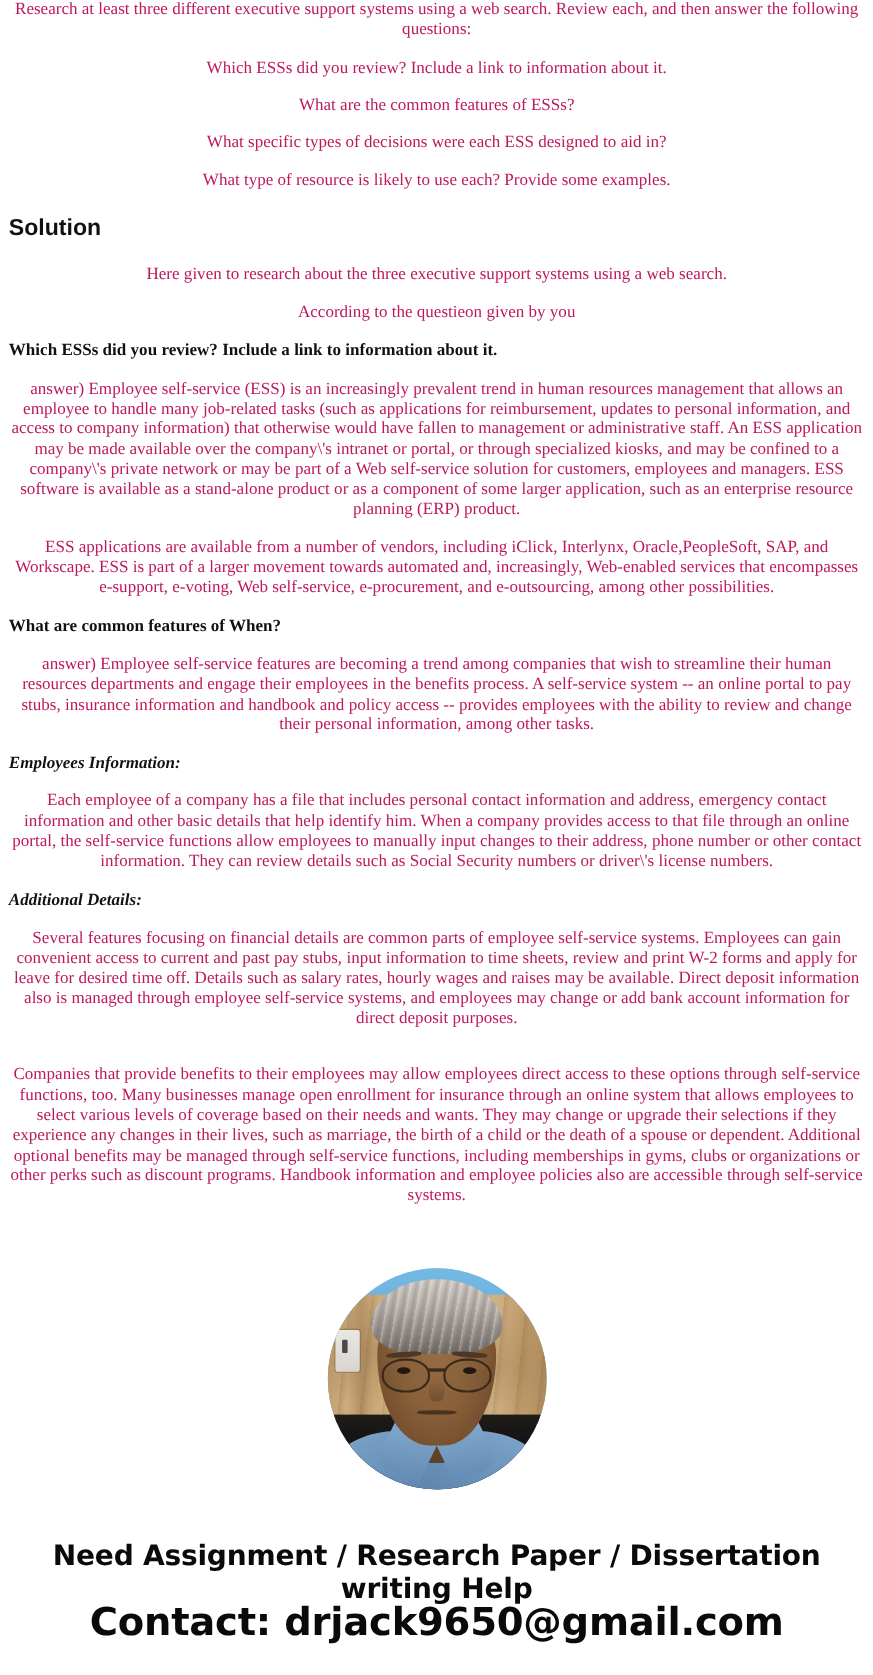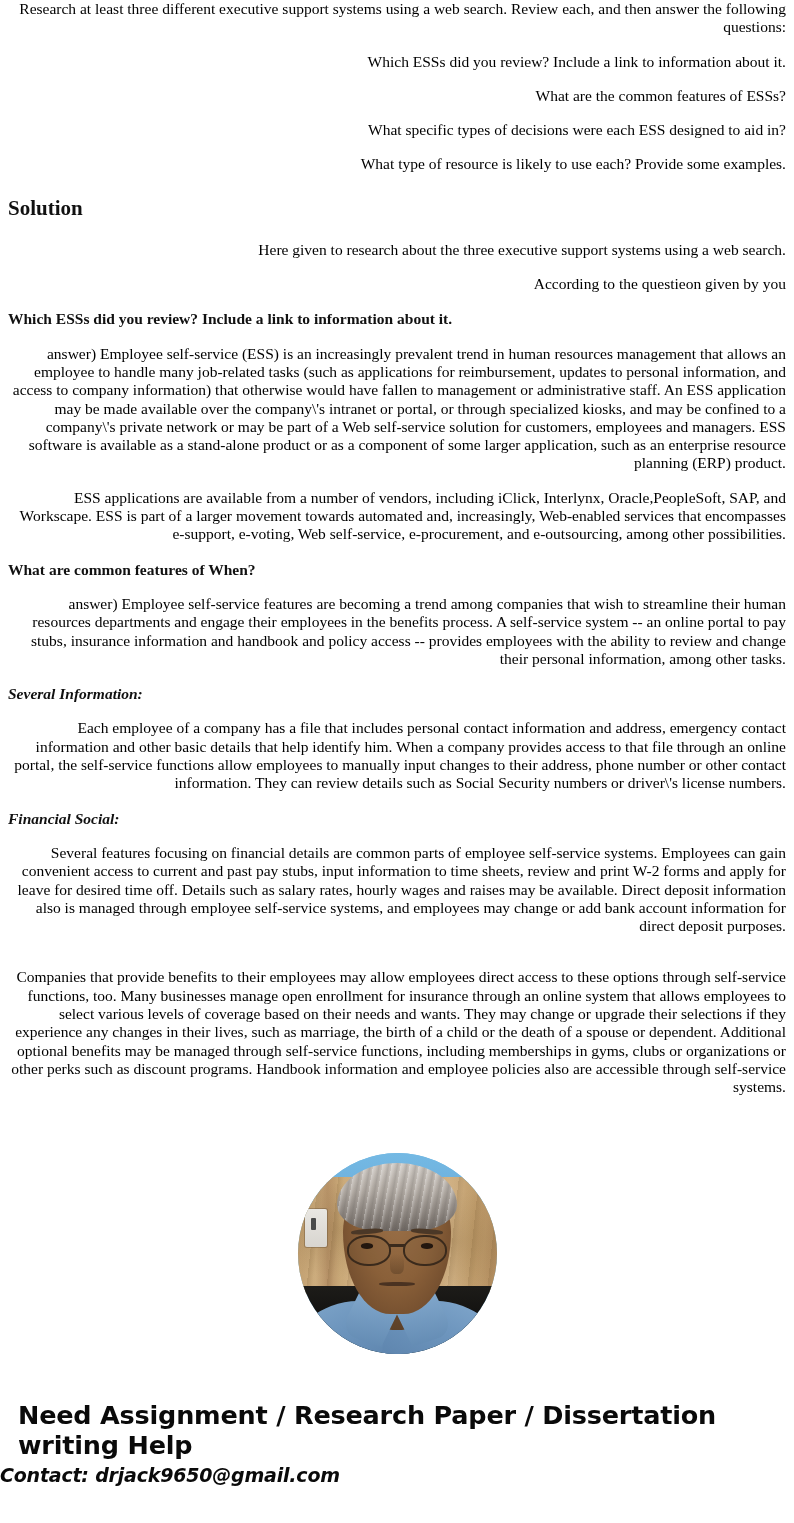--- a/index.html
+++ b/index.html
@@ -30,35 +30,35 @@
   .doc-inner {
     padding: 0 8px 0 8px;
     width: 778px;
   }
 
   p.para {
     margin: 0 0 0 0;
     padding: 0;
     font-size: 15.5px;
     line-height: 18.3px;
-    text-align: right;
-    color: #000000;
+    text-align: center;
+    color: #be185d;
   }
   .spacer {
     height: 16px;
   }
 
   h2.solution {
     margin: 0;
     padding: 0;
     font-size: 21px;
     line-height: 24px;
     font-weight: bold;
     color: #111111;
-    font-family: Liberation Serif, serif;
+    font-family: Liberation Sans, sans-serif;
   }
 
   p.qhead {
     margin: 0;
     padding: 0;
     font-size: 15.5px;
     line-height: 18.3px;
     font-weight: bold;
     color: #111111;
   }
@@ -210,36 +210,35 @@
     position: absolute; left: 41%; top: 64%; width: 18%; height: 2.2%;
     background: #4a3221; border-radius: 40%;
   }
 
   
   .footer {
     position: absolute;
     left: 0;
     top: 1400px;
     width: 794px;
-    text-align: left;
+    text-align: center;
     font-family: "DejaVu Sans", "Liberation Sans", sans-serif;
     font-weight: bold;
     color: #0a0a0a;
   }
   .footer-line1 {
     font-size: 25.5px;
     line-height: 30px;
     letter-spacing: -0.2px;
     padding: 0 18px;
   }
   .footer-line2 {
-    font-size: 19px;
+    font-size: 35px;
     line-height: 30px;
     letter-spacing: -0.2px;
-    font-style: italic;
   }
 </style>
 </head>
 <body>
 
 <div class="doc-region">
   <div class="doc-inner">
 
     <p class="para">Research at least three different executive support systems using a web search. Review each, and then answer the following questions:</p>
     <div class="spacer"></div>
@@ -273,26 +272,26 @@
 
     <p class="para">ESS applications are available from a number of vendors, including iClick, Interlynx, Oracle,PeopleSoft, SAP, and Workscape. ESS is part of a larger movement towards automated and, increasingly, Web-enabled services that encompasses e-support, e-voting, Web self-service, e-procurement, and e-outsourcing, among other possibilities.</p>
     <div class="spacer" style="height:17px"></div>
 
     <p class="qhead">What are common features of When?</p>
     <div class="spacer"></div>
 
     <p class="para">answer) Employee self-service features are becoming a trend among companies that wish to streamline their human resources departments and engage their employees in the benefits process. A self-service system -- an online portal to pay stubs, insurance information and handbook and policy access -- provides employees with the ability to review and change their personal information, among other tasks.</p>
     <div class="spacer" style="height:17px"></div>
 
-    <p class="subhead">Several Information:</p>
+    <p class="subhead">Employees Information:</p>
     <div class="spacer"></div>
     <p class="para">Each employee of a company has a file that includes personal contact information and address, emergency contact information and other basic details that help identify him. When a company provides access to that file through an online portal, the self-service functions allow employees to manually input changes to their address, phone number or other contact information. They can review details such as Social Security numbers or driver\'s license numbers.</p>
     <div class="spacer" style="height:17px"></div>
 
-    <p class="subhead">Financial Social:</p>
+    <p class="subhead">Additional Details:</p>
     <div class="spacer"></div>
     <p class="para">Several features focusing on financial details are common parts of employee self-service systems. Employees can gain convenient access to current and past pay stubs, input information to time sheets, review and print W-2 forms and apply for leave for desired time off. Details such as salary rates, hourly wages and raises may be available. Direct deposit information also is managed through employee self-service systems, and employees may change or add bank account information for direct deposit purposes.</p>
     <div class="spacer" style="height:17px"></div>
 
     <div class="spacer"></div>
     <p class="para">Companies that provide benefits to their employees may allow employees direct access to these options through self-service functions, too. Many businesses manage open enrollment for insurance through an online system that allows employees to select various levels of coverage based on their needs and wants. They may change or upgrade their selections if they experience any changes in their lives, such as marriage, the birth of a child or the death of a spouse or dependent. Additional optional benefits may be managed through self-service functions, including memberships in gyms, clubs or organizations or other perks such as discount programs. Handbook information and employee policies also are accessible through self-service systems.</p>
     <div class="spacer" style="height:17px"></div>
 
   </div>
 </div>

